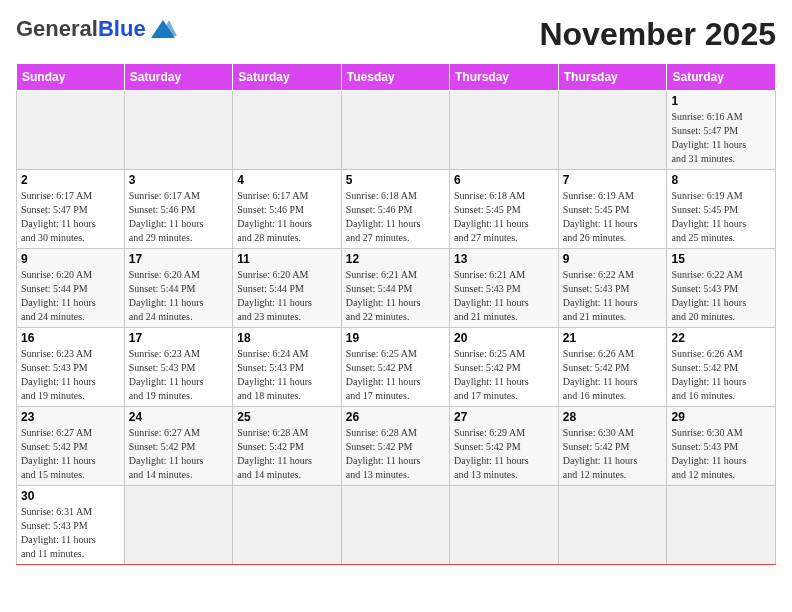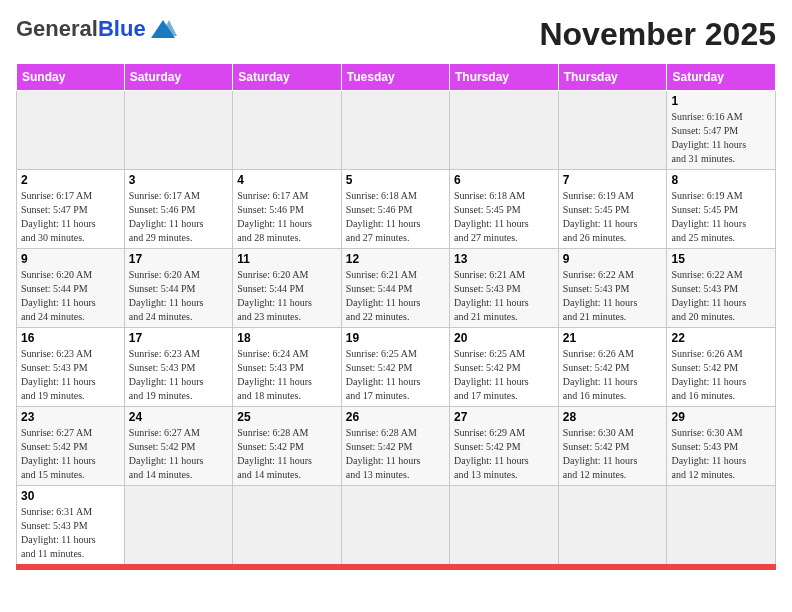--- a/index.html
+++ b/index.html
@@ -83,21 +83,21 @@
     .day-info {
       font-size: 10px;
       color: #333;
       line-height: 1.4;
       font-family: Liberation Serif, serif;
     }
     .empty-cell {
       background: #f0f0f0 !important;
     }
     .last-row td {
-      border-bottom: 6px solid #ef4444;
+      border-bottom: 1px solid #ef4444;
     }
   </style>
 </head>
 <body>
 
 <div class="header">
   <div class="logo">
     <div class="logo-text">
       <span class="logo-general">General</span>
       <span class="logo-blue">Blue</span>

